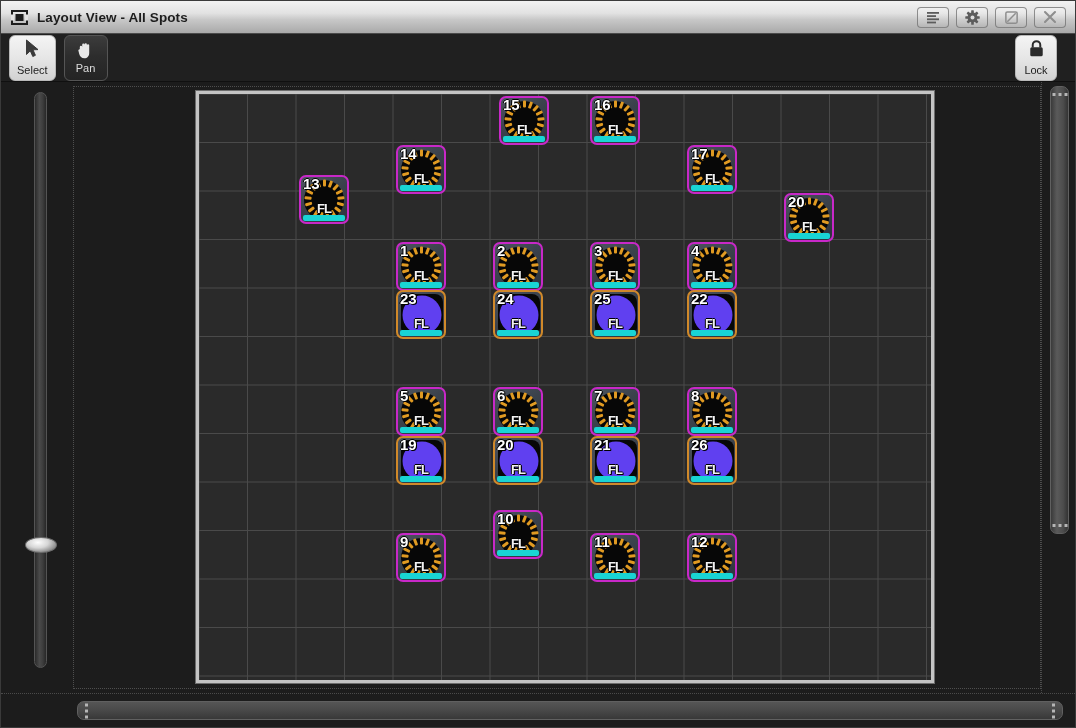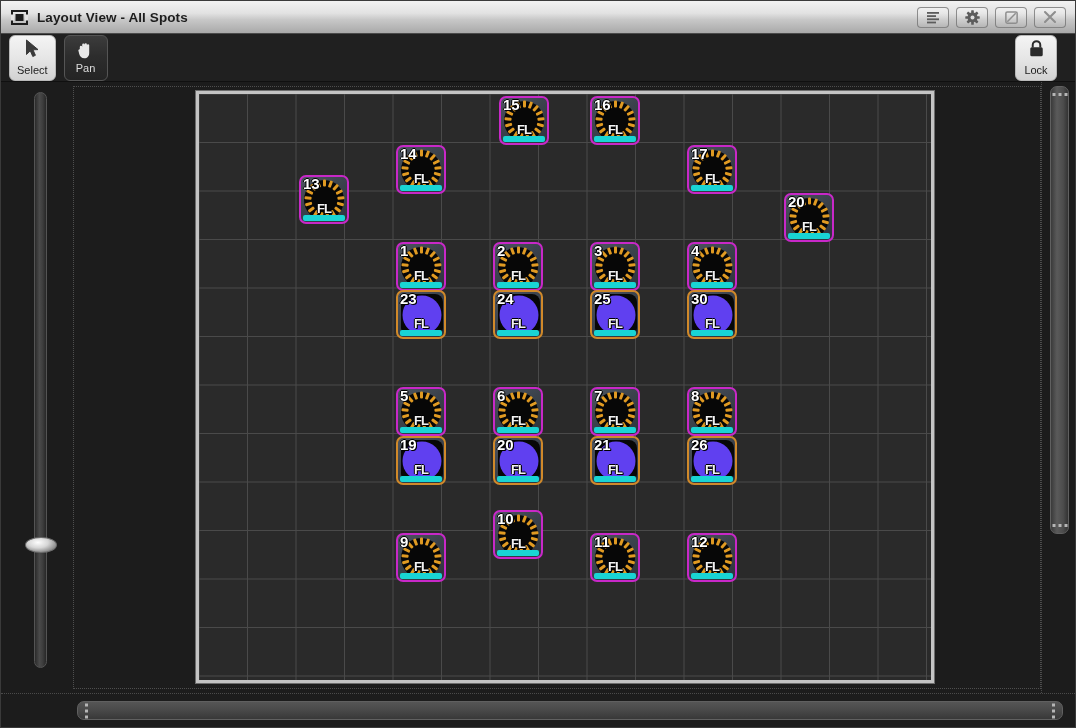--- a/index.html
+++ b/index.html
@@ -645,21 +645,21 @@
               <div class="fx-num">25</div>
               <div class="fx-lbl">FL</div>
             </div>
             <div class="fixture gold" style="left: 488px; top: 196px;">
               <div class="fx-body">
                 <div class="disc-plate">
                   <div class="disc"></div>
                 </div>
                 <div class="cyan-strip"></div>
               </div>
-              <div class="fx-num">30</div>
+              <div class="fx-num">22</div>
               <div class="fx-lbl">FL</div>
             </div>
             <div class="fixture magenta" style="left: 197px; top: 293px;">
               <div class="fx-body">
                 <div class="dial">
                   <div class="ticks">
                     <i style="transform: rotate(0deg) translateY(-16.5px);"></i>
                     <i style="transform: rotate(21.1765deg) translateY(-16.5px);"></i>
                     <i style="transform: rotate(42.3529deg) translateY(-16.5px);"></i>
                     <i style="transform: rotate(63.5294deg) translateY(-16.5px);"></i>

